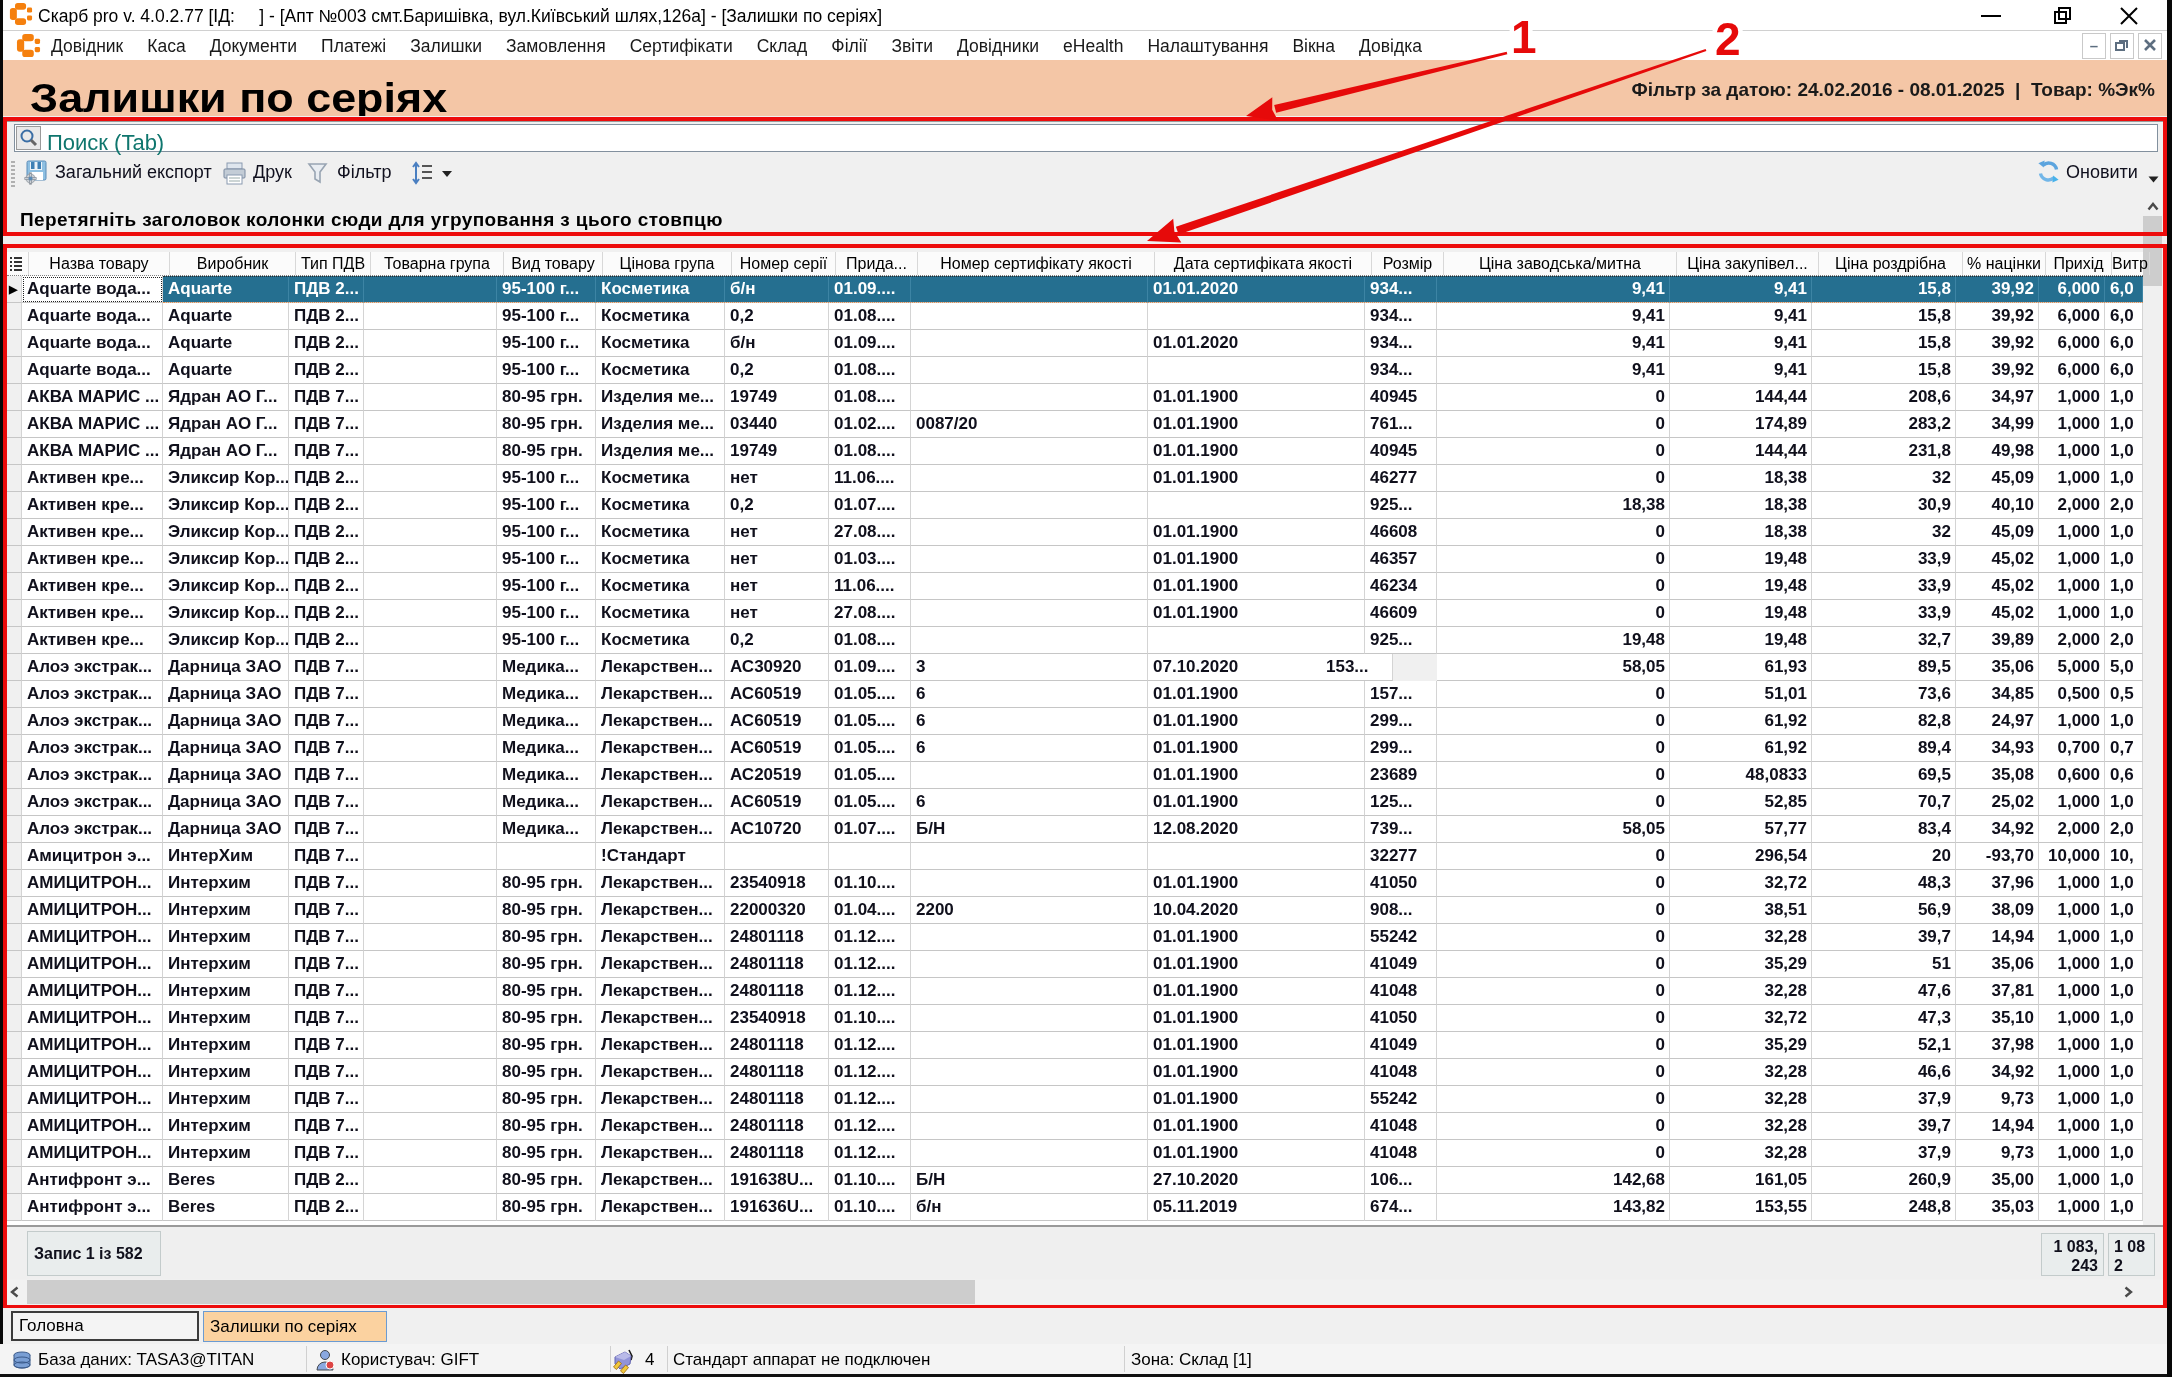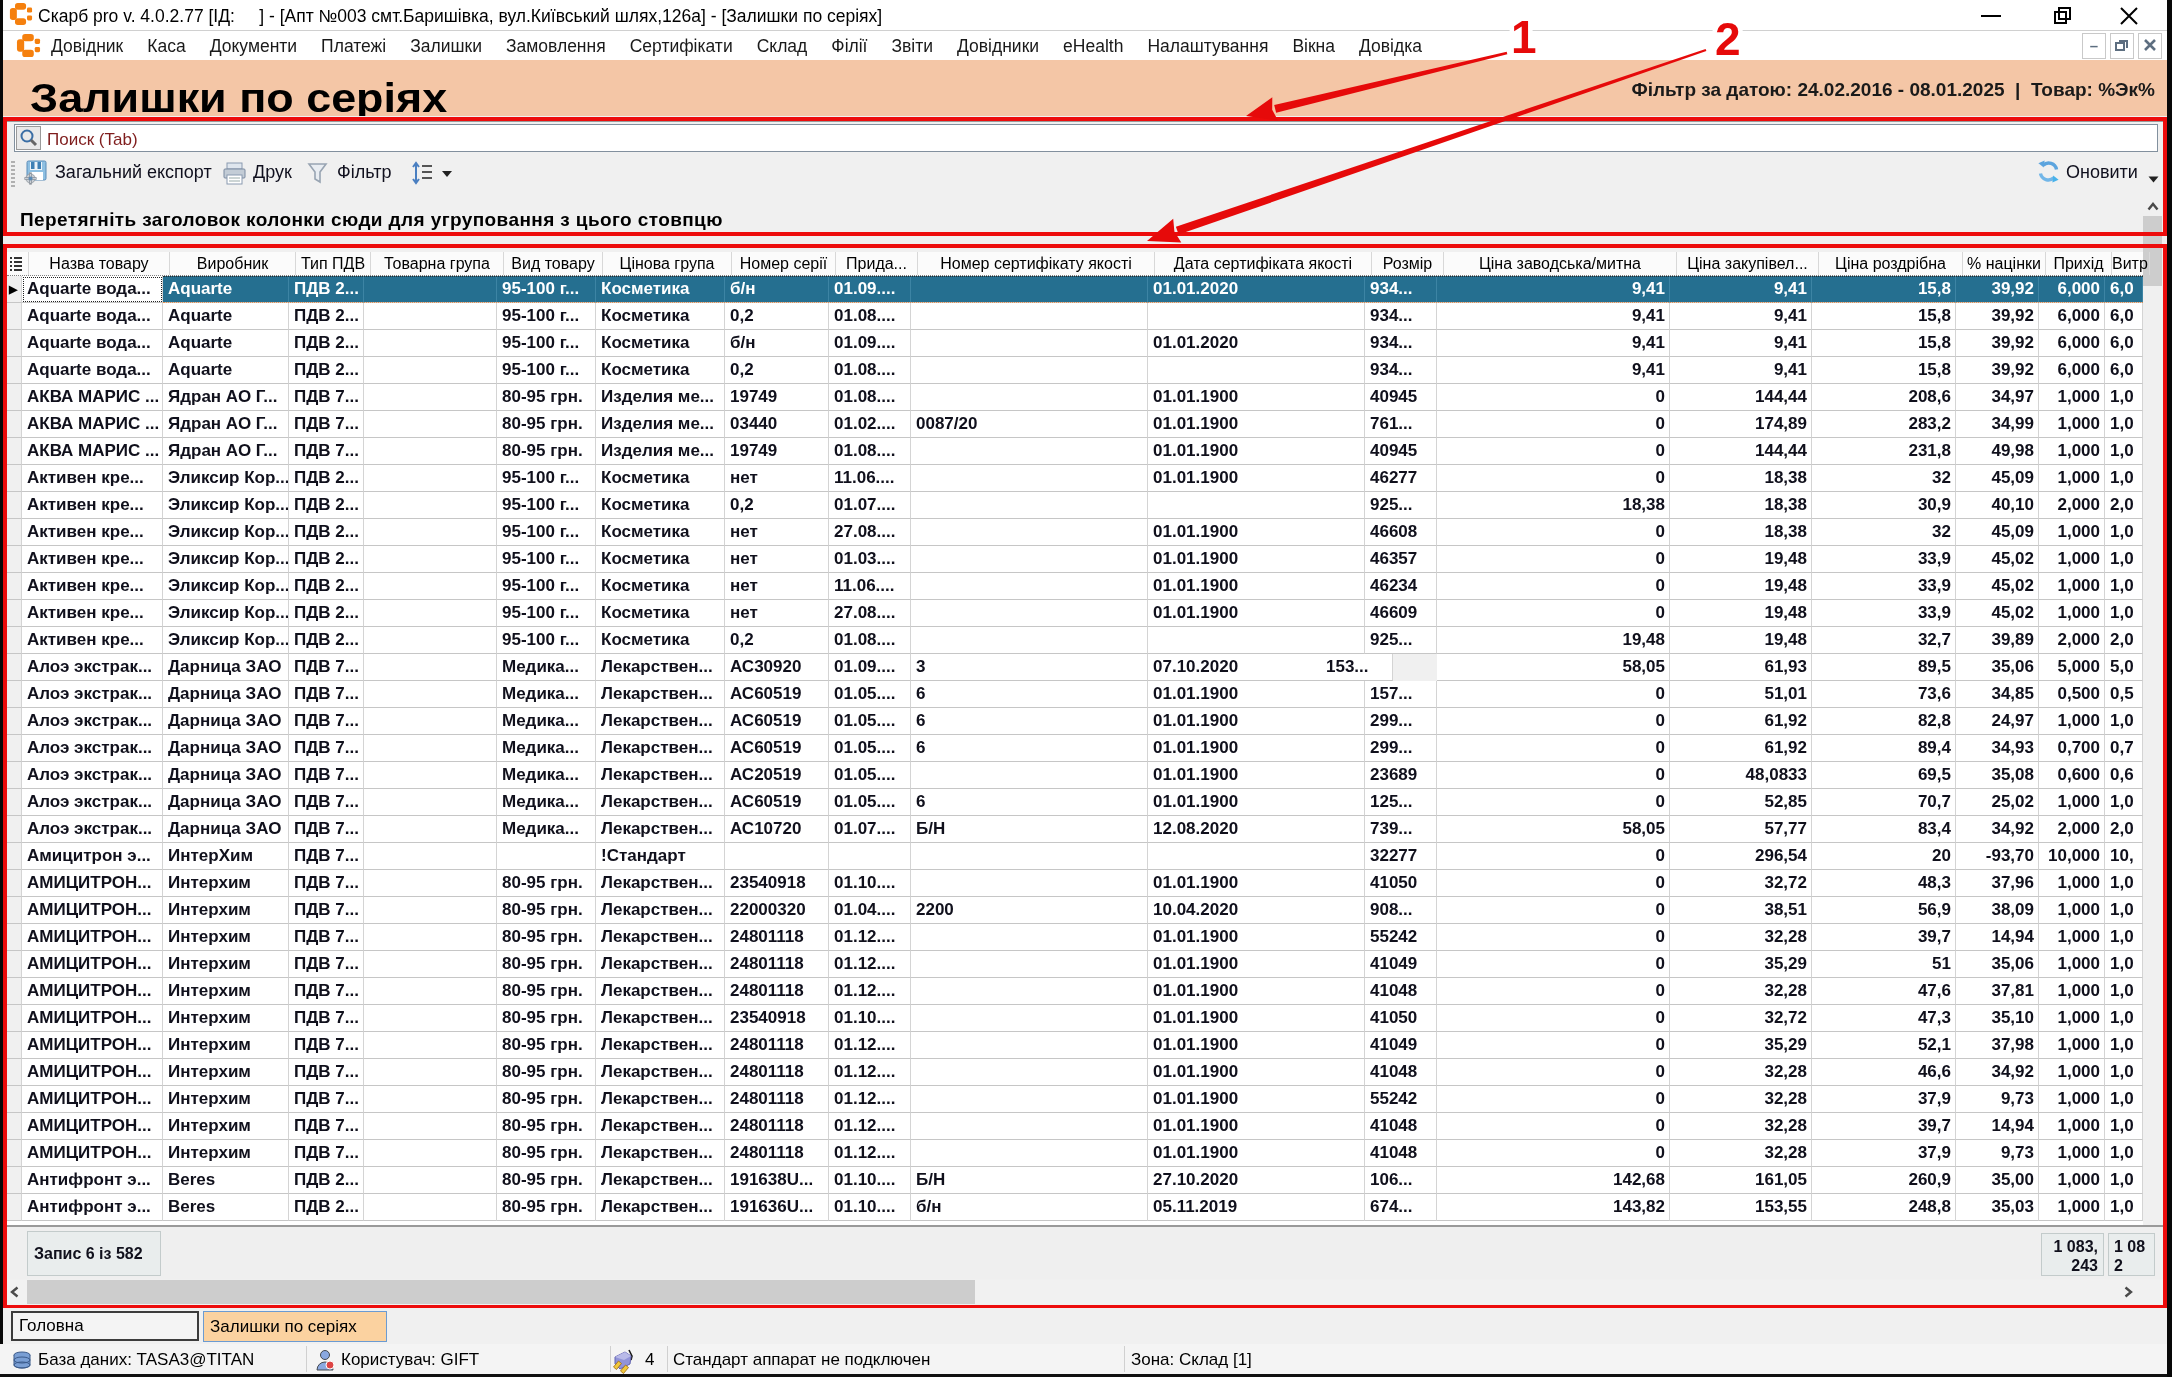--- a/index.html
+++ b/index.html
@@ -9,21 +9,21 @@
 #menubar{left:0;top:30px;width:2172px;height:30px;background:#fff;border-top:1px solid #d0d0d0}
 .menu{left:51px;top:36px;font-size:17.5px;color:#1a1a1a;letter-spacing:0;white-space:nowrap}
 .menu span{margin-right:24px}
 #orange{left:0;top:60px;width:2172px;height:56px;background:#f4c6a6}
 #bigtitle{left:30px;top:78px;font-size:41px;font-weight:bold;color:#000;line-height:1;transform:scaleX(1.095);transform-origin:left top}
 #filtertxt{right:17px;top:79px;font-size:19px;font-weight:bold;color:#1a1a1a}
 #panel{left:0;top:116px;width:2172px;height:1192px;background:#f0f0f0}
 #paneltop{left:0;top:120px;width:2172px;height:2px;background:#9a9a9a}
 #search{left:14px;top:124px;width:2144px;height:28px;background:#fff;border:1px solid #82909e}
 #mag{left:16px;top:126px;width:25px;height:24px;background:#e9e9e9;border:1px solid #9a9a9a}
-#searchph{left:47px;top:130px;font-size:17px;color:#7f1d1d}
+#searchph{left:47px;top:130px;font-size:22px;color:#0f766e}
 .ttxt{top:162px;font-size:18px;color:#10101e}
 #grouptxt{left:20px;top:209px;font-size:19px;font-weight:bold;color:#000;letter-spacing:0.4px}
 #gridhdr{left:7px;top:252px;width:2136px;height:24px;background:#fbfbfb;border-bottom:1px dotted #808080}
 .hc{position:absolute;top:0;height:23px;line-height:23px;text-align:center;font-size:16px;color:#000;border-right:1px solid #d8d8d8;overflow:hidden;white-space:nowrap}
 .row{position:absolute;left:0;width:2143px;height:27px}
 .c{position:absolute;top:0;height:27px;line-height:26px;background:#fff;border-right:1px solid #d4d4d4;border-bottom:1px solid #c6c6c6;font-size:17px;font-weight:bold;color:#10101c;white-space:nowrap;overflow:hidden;padding-left:5px}
 .c.r{text-align:right;padding-right:4px;padding-left:0}
 .c.i{background:#f0f0f0;padding-left:2px;font-size:11px;line-height:27px;color:#000}
 .c.s{background:#256f90;color:#fff;border-right:1px solid #3d84a4}
 .c.f{outline:1px dotted #222;outline-offset:-2px}
@@ -903,21 +903,21 @@
     <div class="c r" style="left:1670px;width:142px">153,55</div>
     <div class="c r" style="left:1812px;width:144px">248,8</div>
     <div class="c r" style="left:1956px;width:83px">35,03</div>
     <div class="c r" style="left:2039px;width:66px">1,000</div>
     <div class="c" style="left:2105px;width:38px">1,0</div>
   </div>
 
 <div class="abs" id="belowrows"></div>
 <div class="abs" id="footline"></div>
 <div class="abs" id="footer"></div>
-<div class="fbox" style="left:27px;top:1231px;width:134px;height:45px;line-height:43px;padding-left:6px">Запис 6 із 582</div>
+<div class="fbox" style="left:27px;top:1231px;width:134px;height:45px;line-height:43px;padding-left:6px">Запис 1 із 582</div>
 <div class="fbox" style="left:2041px;top:1233px;width:63px;height:43px;text-align:right;padding:3px 5px 0 0;line-height:19px">1 083,<br>243</div>
 <div class="fbox" style="left:2108px;top:1233px;width:47px;height:43px;text-align:left;padding:3px 0 0 5px;line-height:19px">1 08<br>2</div>
 <div class="abs" id="hscroll"></div>
 <div class="abs" id="hthumb"></div>
 <svg class="abs" style="left:10px;top:1286px" width="9" height="12" viewBox="0 0 9 12">
     <path d="M7.5 1.5 L2 6 L7.5 10.5" fill="none" stroke="#4a4a4a" stroke-width="2.4"></path>
   </svg>
 <svg class="abs" style="left:2124px;top:1286px" width="9" height="12" viewBox="0 0 9 12">
     <path d="M1.5 1.5 L7 6 L1.5 10.5" fill="none" stroke="#4a4a4a" stroke-width="2.4"></path>
   </svg>

